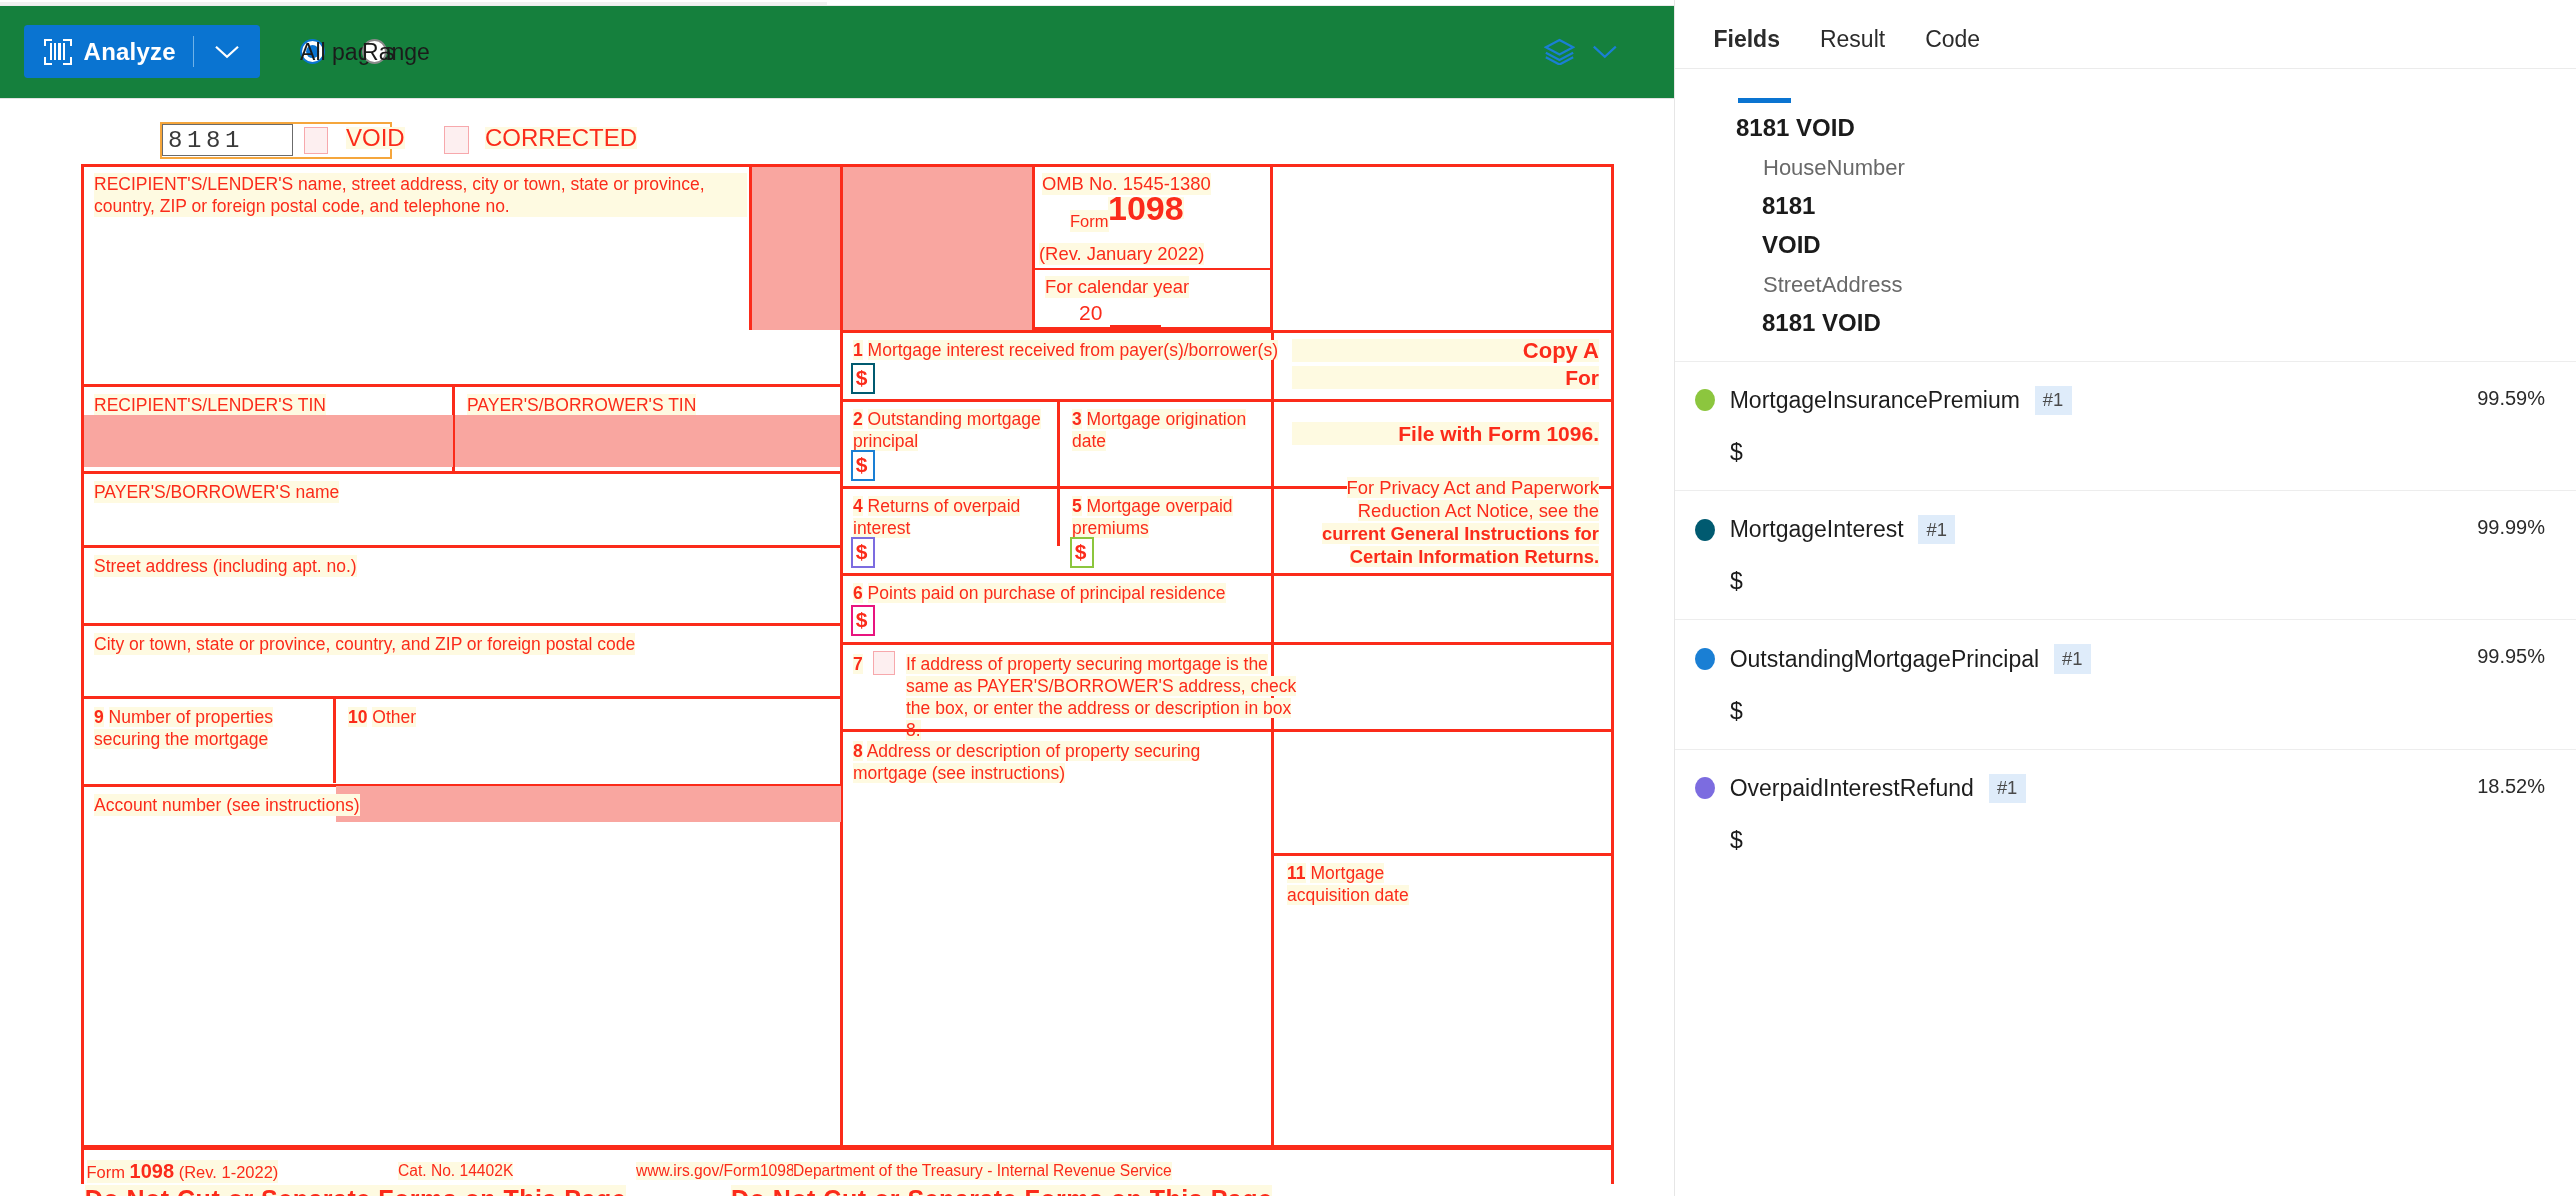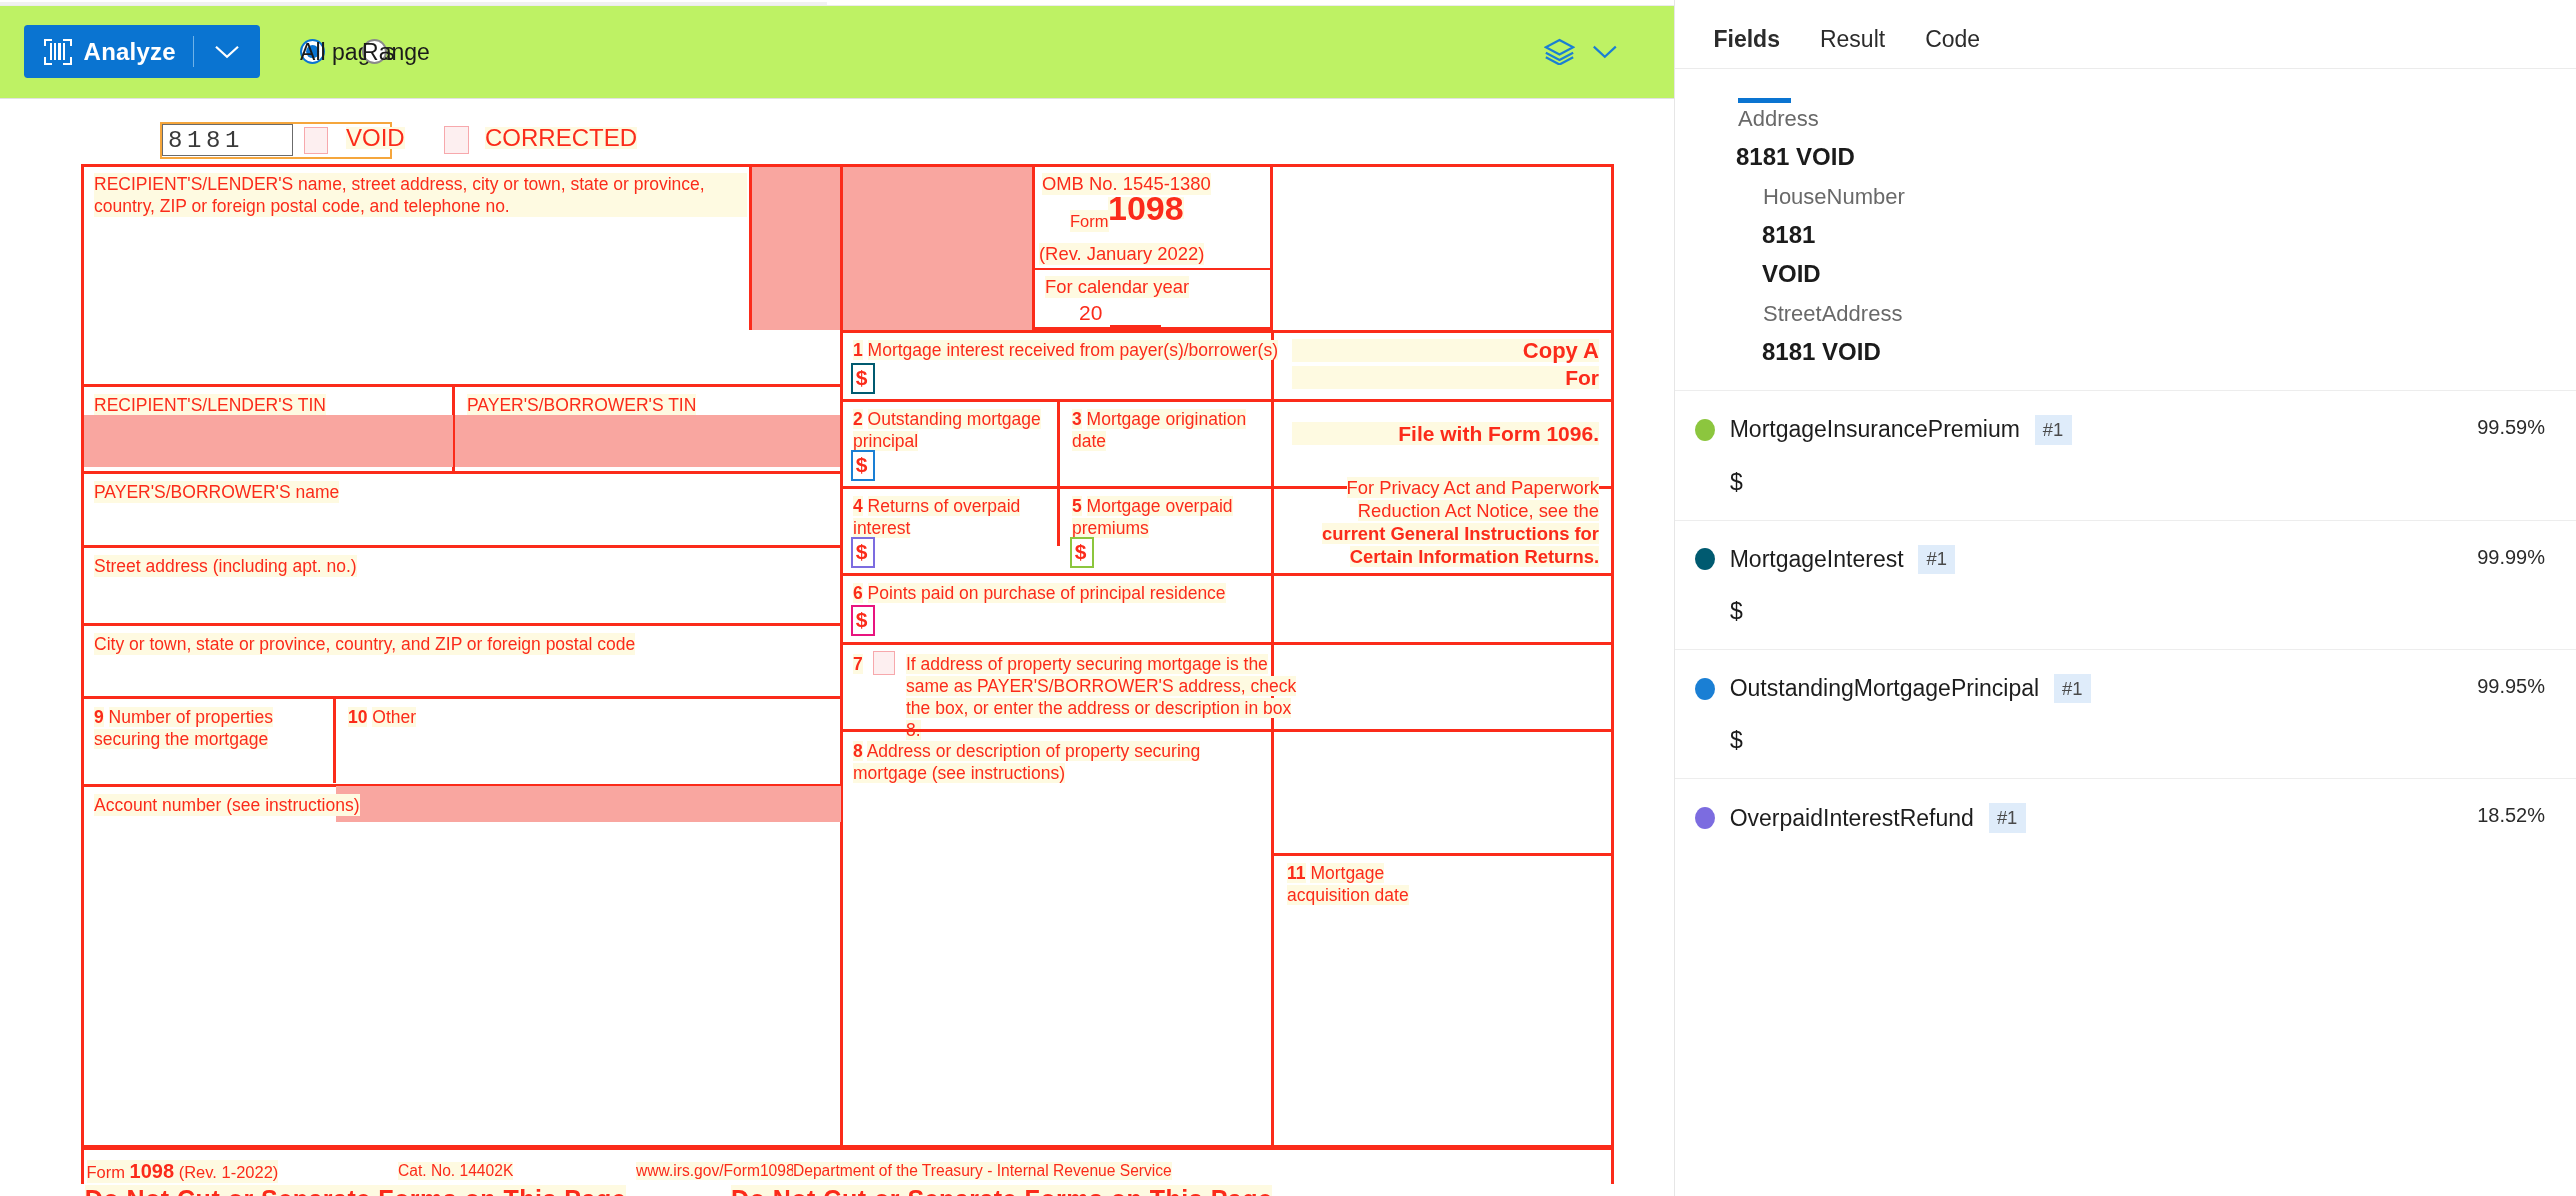--- a/index.html
+++ b/index.html
@@ -12,21 +12,21 @@
   .app { display: flex; width: 2576px; height: 1197px; }
 
   
   .viewer { width: 1675px; height: 1197px; position: relative; background:#fff;
             border-right: 1.8px solid #e6e6e6; }
 
   .topstrip { height: 5.5px; background:#fff; border-bottom:0.9px solid #ececec; position:relative;}
   .topstrip:after{content:"";position:absolute;left:0;top:1.8px;width:827px;height:2.8px;background:#f1f1f1;}
 
   .toolbar { height: 93px; display:flex; align-items:center; padding: 0 24px;
-             border-bottom: 0.9px solid #e2e2e2; position:relative; background:#bef264;}
+             border-bottom: 0.9px solid #e2e2e2; position:relative; background:#15803d;}
 
   .analyze-btn { display:flex; align-items:center; height:53px; background:#0a74d1;
                  border-radius:3.7px; color:#fff; cursor:pointer; }
   .analyze-main { display:flex; align-items:center; gap:12px; padding: 0 17.5px 0 20px;
                   font-size:24px; font-weight:bold; letter-spacing:0.2px;}
   .analyze-sep { width:0.9px; height:31px; background:#6fb2e8; }
   .analyze-caret { padding: 0 20px; display:flex; align-items:center; }
 
   .scan-icon { width:27.6px; height:26px; position:relative; display:inline-block; }
   .scan-icon i { position:absolute; width:8.3px; height:7.4px; border:2.4px solid #fff; }
@@ -283,21 +283,20 @@
     <div class="tabs">
       <div class="tab active">Fields</div>
       <div class="tab">Result</div>
       <div class="tab">Code</div>
     </div>
 
     <div class="panel-body">
 
       <div class="addr-block">
         <div class="sub-bar"></div>
-        <div class="f-key" style="margin-top:0;">Address</div>
         <div class="f-val">8181 VOID</div>
 
         <div class="f-key lvl2">HouseNumber</div>
         <div class="f-val lvl2">8181</div>
 
         <div class="f-val lvl2">VOID</div>
 
         <div class="f-key lvl2">StreetAddress</div>
         <div class="f-val lvl2" style="margin-bottom:24px;">8181 VOID</div>
       </div>

